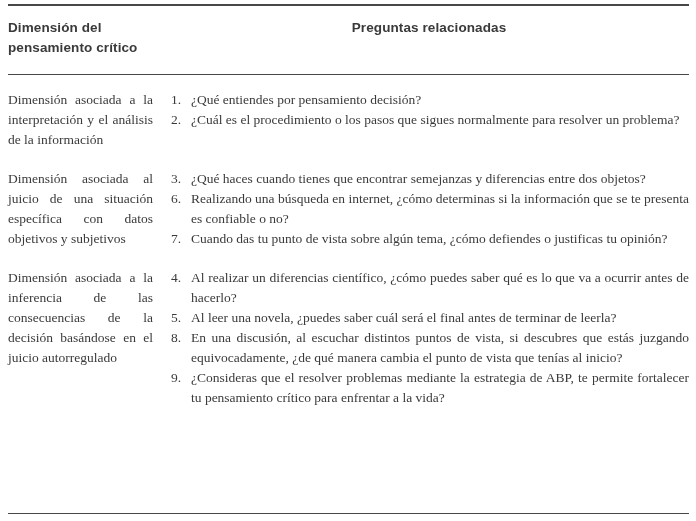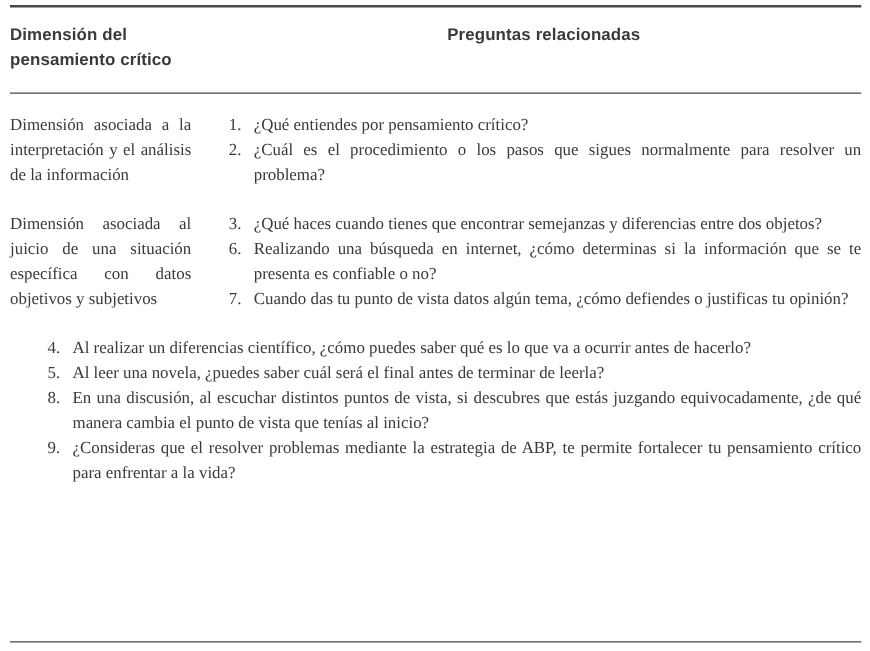--- a/index.html
+++ b/index.html
@@ -41,21 +41,21 @@
     font-size: 13.5px;
     line-height: 20px;
     letter-spacing: 0.1px;
   }
   .col-dim {
     flex: 0 0 145px;
     width: 145px;
   }
   .col-q {
     flex: 1 1 auto;
-    margin-left: 28px;
+    margin-left: 16px;
     min-width: 0;
   }
   .center { text-align: center; }
   .tbody {
     flex: 1 1 auto;
     padding-top: 15px;
     font-size: 13.5px;
     line-height: 20px;
     font-family: Liberation Serif, serif;
   }
@@ -97,21 +97,21 @@
 
   <div class="rule"></div>
 
   <div class="tbody">
 
     <div class="row body-row">
       <div class="col-dim dim-text">Dimensión asociada a la interpretación y el análisis de la información</div>
       <div class="col-q">
         <div class="question">
           <span class="qnum">1.</span>
-          <span class="qtext">¿Qué entiendes por pensamiento crítico?</span>
+          <span class="qtext">¿Qué entiendes por pensamiento decisión?</span>
         </div>
         <div class="question">
           <span class="qnum">2.</span>
           <span class="qtext">¿Cuál es el procedimiento o los pasos que sigues normalmente para resolver un problema?</span>
         </div>
       </div>
     </div>
 
     <div class="row body-row">
       <div class="col-dim dim-text">Dimensión asociada al juicio de una situación específica con datos objetivos y subjetivos</div>
@@ -119,26 +119,27 @@
         <div class="question">
           <span class="qnum">3.</span>
           <span class="qtext">¿Qué haces cuando tienes que encontrar semejanzas y diferencias entre dos objetos?</span>
         </div>
         <div class="question">
           <span class="qnum">6.</span>
           <span class="qtext">Realizando una búsqueda en internet, ¿cómo determinas si la información que se te presenta es confiable o no?</span>
         </div>
         <div class="question">
           <span class="qnum">7.</span>
-          <span class="qtext">Cuando das tu punto de vista datos algún tema, ¿cómo defiendes o justificas tu opinión?</span>
+          <span class="qtext">Cuando das tu punto de vista sobre algún tema, ¿cómo defiendes o justificas tu opinión?</span>
         </div>
       </div>
     </div>
 
     <div class="row body-row">
+      <div class="col-dim dim-text">Dimensión asociada a la inferencia de las consecuencias de la decisión basándose en el juicio autorregulado</div>
       <div class="col-q">
         <div class="question">
           <span class="qnum">4.</span>
           <span class="qtext">Al realizar un diferencias científico, ¿cómo puedes saber qué es lo que va a ocurrir antes de hacerlo?</span>
         </div>
         <div class="question">
           <span class="qnum">5.</span>
           <span class="qtext">Al leer una novela, ¿puedes saber cuál será el final antes de terminar de leerla?</span>
         </div>
         <div class="question">

